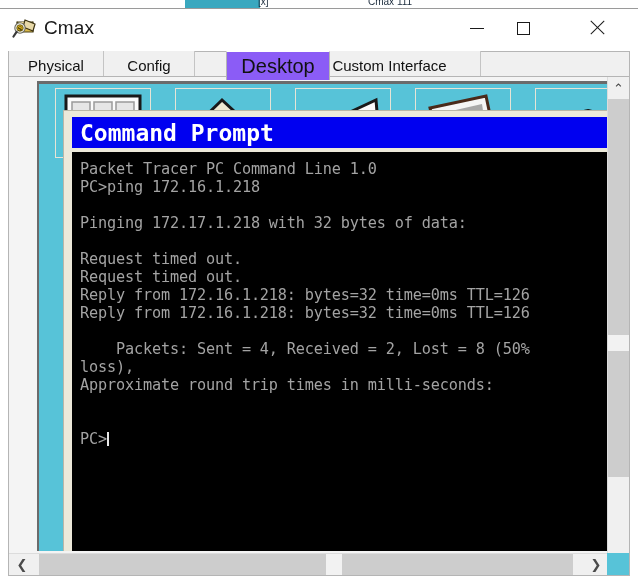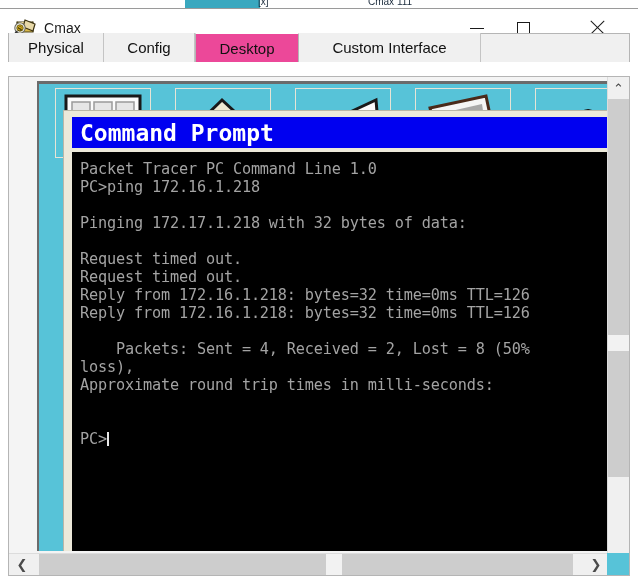--- a/index.html
+++ b/index.html
@@ -63,21 +63,21 @@
     border-bottom: 0;
   }
   .win-icon {
     position: absolute;
     left: 12px; top: 8px;
     width: 26px; height: 24px;
   }
   .win-title {
     position: absolute;
     left: 44px; top: 7px;
-    font-size: 14px;
+    font-size: 19px;
     color: #1a1a1a;
     font-family: "Liberation Sans", sans-serif;
     line-height: 24px;
     letter-spacing: 0.1px;
   }
   .win-ctrl {
     position: absolute;
     top: 0;
     width: 46px; height: 38px;
     display: flex;
@@ -106,21 +106,21 @@
     left: -1px; top: 7px;
     width: 19px; height: 1px;
     background: #1a1a1a;
   }
   .glyph-close::before { transform: rotate(45deg); }
   .glyph-close::after  { transform: rotate(-45deg); }
 
   
   .tabstrip {
     position: absolute;
-    left: 0; top: 33px;
+    left: 0; top: 51px;
     width: 524px; height: 30px;
     background: #ffffff;
     text-align: right;
   }
   .tabstrip-bg {
     position: absolute;
     left: 8px; top: 0;
     width: 622px; height: 29px;
     background: #f0f0f0;
     border: 1px solid #b5b5b5;
@@ -136,26 +136,27 @@
     align-items: center;
     justify-content: center;
     font-size: 15px;
     color: #111111;
     background: #f0f0f0;
     border-right: 1px solid #c4c4c4;
     cursor: default;
     font-family: "Liberation Sans", sans-serif;
   }
   .tab.active {
-    background: #ec4899;
+    background: #8b5cf6;
     border-left: 1px solid #b5b5b5;
     border-right: 1px solid #b5b5b5;
     border-top: 1px solid #ffffff;
-    font-size: 15px;
+    font-size: 20px;
     z-index: 3;
+    margin-left: 31px;
   }
 
   
   .content-area {
     position: absolute;
     left: 8px; top: 76px;
     width: 622px; height: 500px;
     background: #f4f4f4;
     border: 1px solid #b5b5b5;
     box-sizing: border-box;

